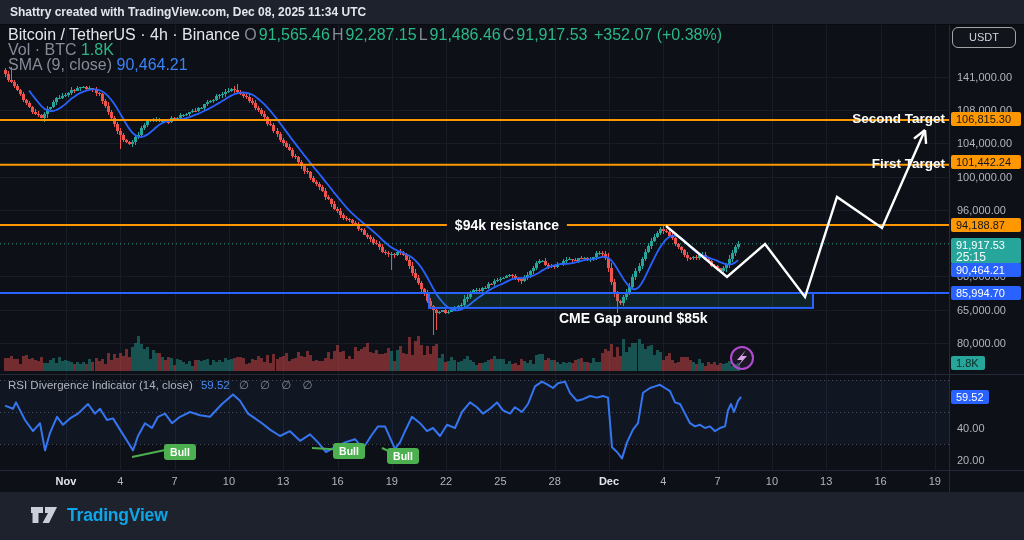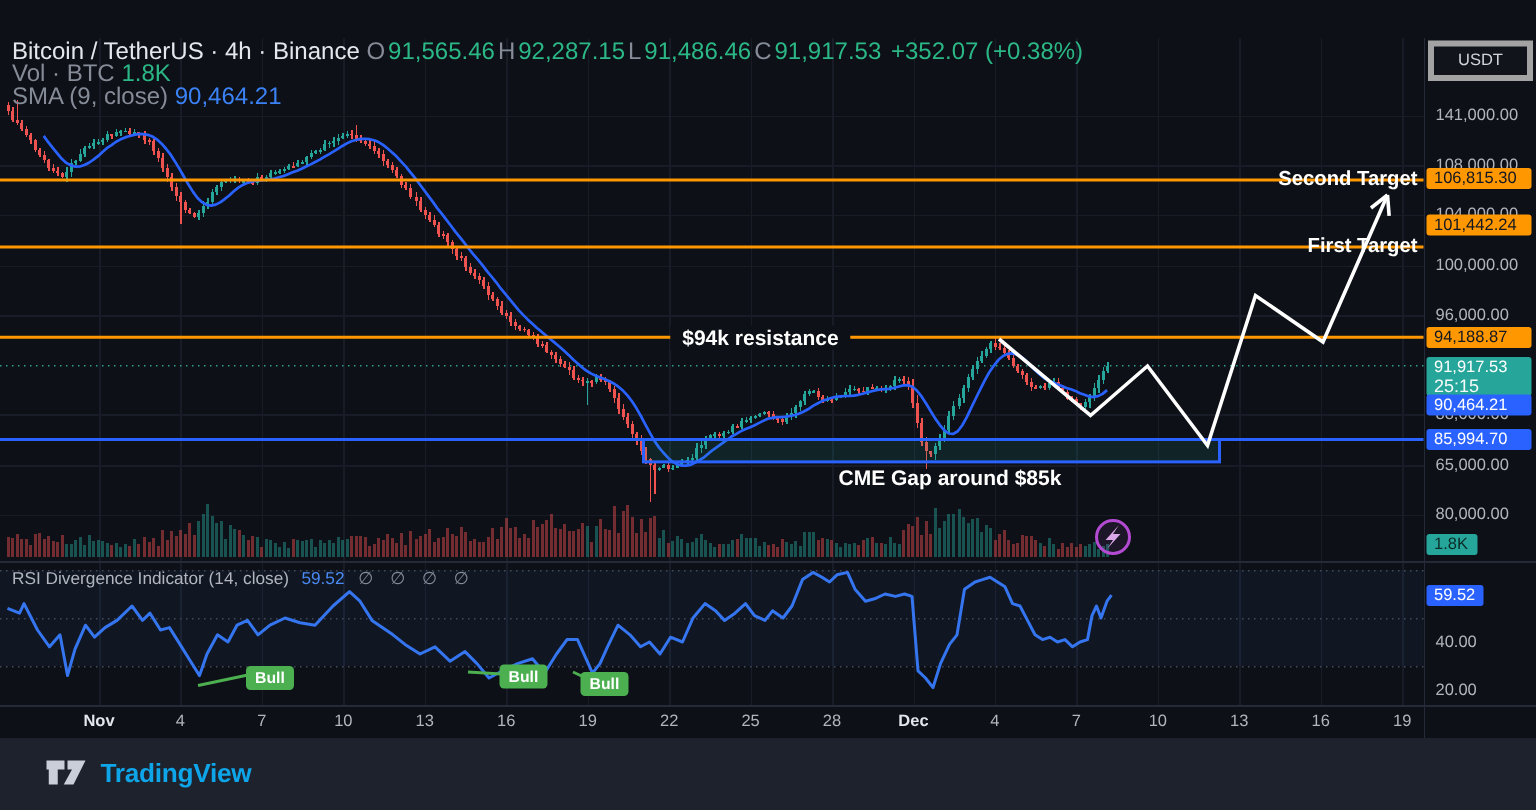--- a/index.html
+++ b/index.html
@@ -11,21 +11,21 @@
   #status-bar{left:0;top:0;width:1024px;height:25px;background:#1e222d;border-bottom:1px solid #0a0c10;
               color:#e3e6ec;font-size:12px;font-weight:700;line-height:25px;padding-left:10px;box-sizing:border-box;}
   
   #legend{left:8px;top:28px;font-size:16px;line-height:14px;color:#e4e7ec;}
   #legend .row{white-space:nowrap;margin-bottom:1px;}
   #legend .dim{color:#868b98;}
   #legend .up{color:#2bb886;}
   #legend .blue{color:#3b82f6;}
   #legend .ohlc span{margin-right:2px;}
   
-  #usdt-btn{left:952px;top:27px;width:62px;height:19px;border:4px solid #a3a3a3;border-radius:0;
+  #usdt-btn{left:952px;top:27px;width:62px;height:19px;border:1px solid #a3a3a3;border-radius:6px;
             color:#d1d4dc;font-size:11px;text-align:center;line-height:19px;background:rgba(30,34,45,.25);cursor:pointer;}
   
   #price-scale{left:950px;top:25px;width:74px;height:445px;}
   .ptick{position:absolute;left:7px;color:#b2b5be;font-size:11px;line-height:13px;white-space:nowrap;}
   .pslabel{position:absolute;left:1px;width:70px;box-sizing:border-box;padding:1px 5px;border-radius:2px;
            font-size:11px;line-height:12px;white-space:nowrap;}
   .pslabel.small{width:auto;min-width:34px;}
   .pslabel .sub{font-size:12px;opacity:.95;}
   
   #time-axis{left:0;top:470px;width:1024px;height:22px;}
@@ -857,20 +857,23 @@
         <circle cx="742" cy="358" r="11" fill="rgba(178,75,209,0.10)" stroke="#b24bd1" stroke-width="2"></circle>
         <polygon points="746,350 737,360 742,360 738,366 747,356 742,356" fill="#d9a6e8"></polygon>
       </g>
       <g shape-rendering="crispEdges">
         <line x1="949.5" y1="25" x2="949.5" y2="492" stroke="#242a38"></line>
         <line x1="0" y1="374.5" x2="1024" y2="374.5" stroke="#242a38"></line>
         <line x1="0" y1="470.5" x2="1024" y2="470.5" stroke="#242a38"></line>
       </g>
     </svg>
 
+  <div id="status-bar" class="overlay">
+    <span>Shattry created with TradingView.com, Dec 08, 2025 11:34 UTC</span>
+  </div>
 
   <div id="legend" class="overlay">
     <div class="row">
       <span>Bitcoin / TetherUS · 4h · Binance</span>
       <span class="ohlc" id="ohlc-values"><span class="dim">O</span><span class="up">91,565.46</span><span class="dim">H</span><span class="up">92,287.15</span><span class="dim">L</span><span class="up">91,486.46</span><span class="dim">C</span><span class="up">91,917.53</span></span>
       <span class="up">+352.07 (+0.38%)</span>
     </div>
     <div class="row">
       <span class="dim">Vol · BTC</span>
       <span class="up">1.8K</span>
@@ -894,21 +897,21 @@
       <div class="ptick" style="top: 79.1562px;">108,000.00</div>
       <div class="ptick" style="top: 112.393px;">104,000.00</div>
       <div class="ptick" style="top: 145.629px;">100,000.00</div>
       <div class="ptick" style="top: 178.865px;">96,000.00</div>
       <div class="ptick" style="top: 245.338px;">88,000.00</div>
       <div class="ptick" style="top: 278.574px;">65,000.00</div>
       <div class="ptick" style="top: 311.81px;">80,000.00</div>
       <div class="ptick" style="top: 397px;">40.00</div>
       <div class="ptick" style="top: 429px;">20.00</div>
       <div class="pslabel" style="top: 87px; background: rgb(255, 152, 0); color: rgb(19, 23, 34);">106,815.30</div>
-      <div class="pslabel" style="top: 118px; background: rgb(255, 152, 0); color: rgb(19, 23, 34);">101,442.24</div>
+      <div class="pslabel" style="top: 130px; background: rgb(255, 152, 0); color: rgb(19, 23, 34);">101,442.24</div>
       <div class="pslabel" style="top: 193px; background: rgb(255, 152, 0); color: rgb(19, 23, 34);">94,188.87</div>
       <div class="pslabel" style="top: 213px; background: rgb(38, 166, 154); color: rgb(255, 255, 255);">91,917.53<div class="sub">25:15</div></div>
       <div class="pslabel" style="top: 238px; background: rgb(41, 98, 255); color: rgb(255, 255, 255);">90,464.21</div>
       <div class="pslabel" style="top: 261px; background: rgb(41, 98, 255); color: rgb(255, 255, 255);">85,994.70</div>
       <div class="pslabel small" style="top: 331px; background: rgb(38, 166, 154); color: rgb(11, 43, 39);">1.8K</div>
       <div class="pslabel small" style="top: 365px; background: rgb(41, 98, 255); color: rgb(255, 255, 255);">59.52</div>
     </div>
   <div id="time-axis" class="overlay">
       <div class="ttick bold" style="left: 66px;">Nov</div>
       <div class="ttick" style="left: 120.3px;">4</div>

